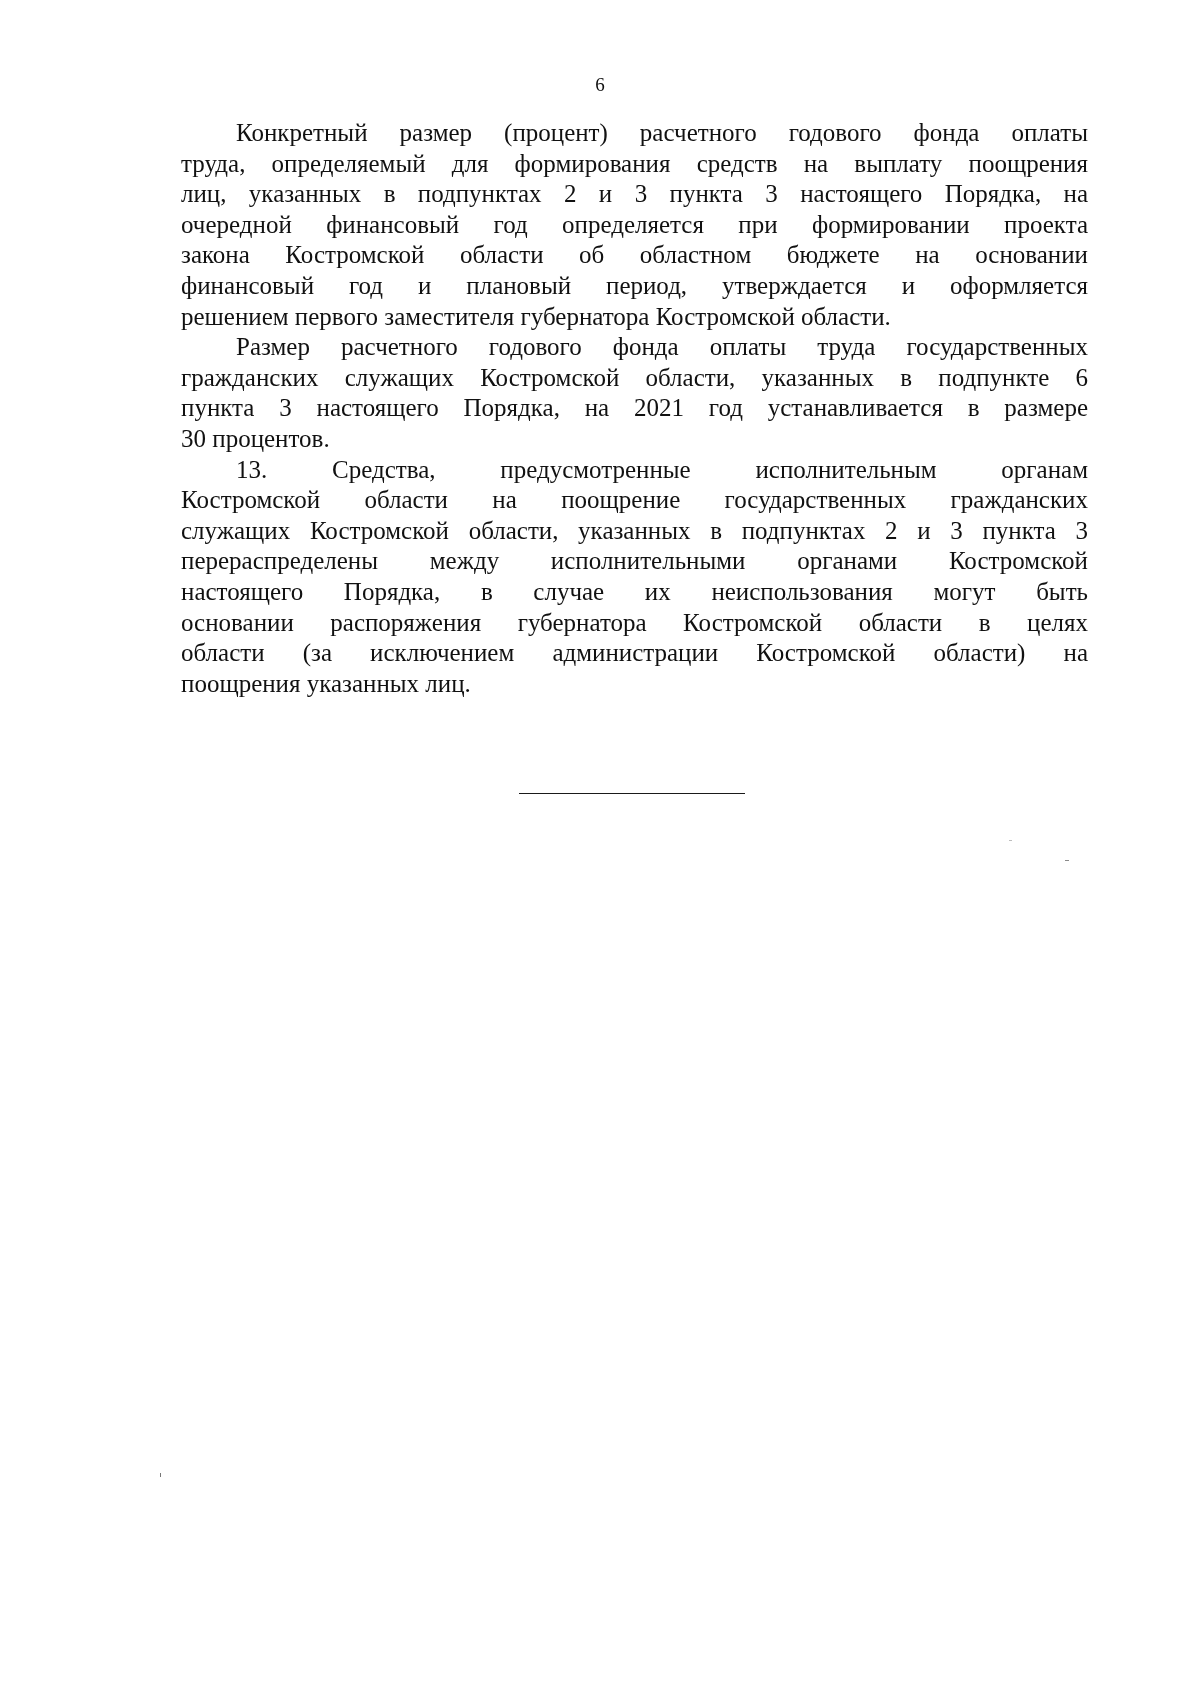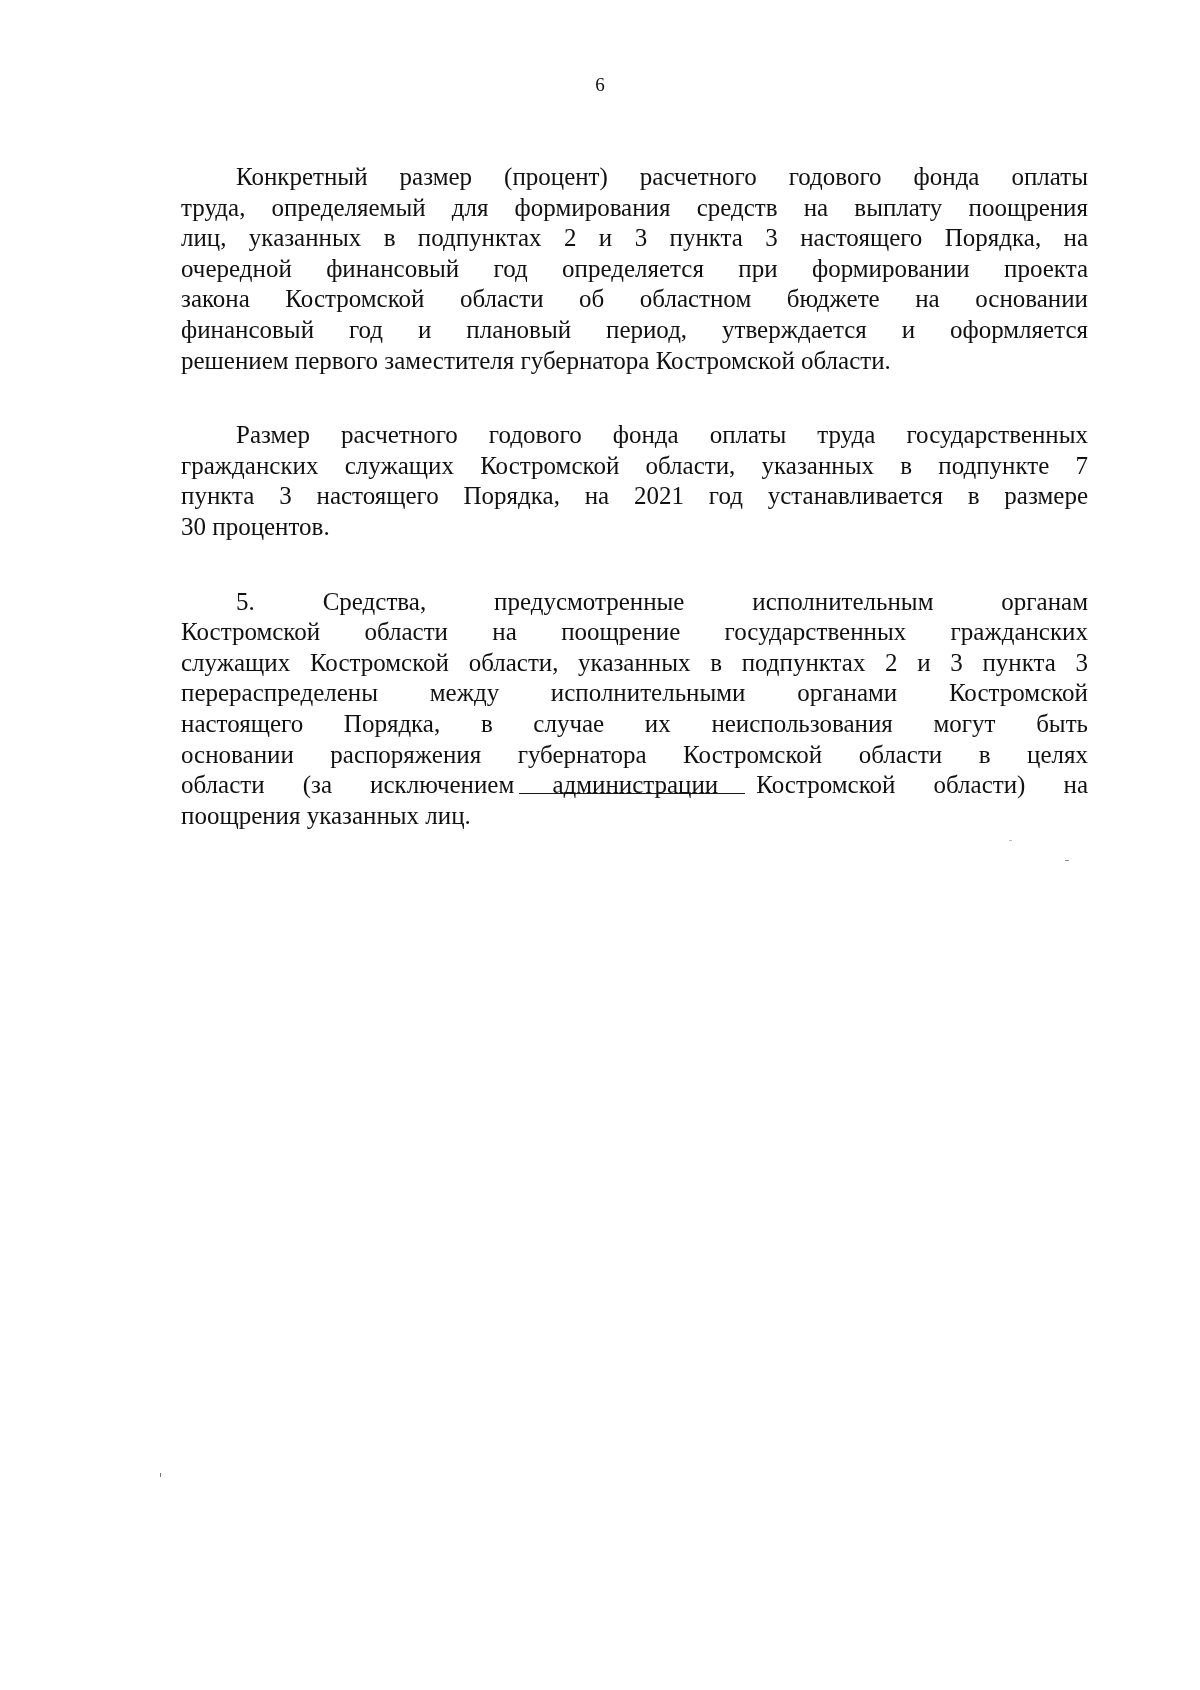--- a/index.html
+++ b/index.html
@@ -44,21 +44,20 @@
   .line {
     display: block;
     height: 30.6px;
     line-height: 30.6px;
     white-space: nowrap;
     text-align: justify;
     text-align-last: justify;
   }
   .line.first {
     padding-left: 55px;
-    margin-top: 44px;
   }
   .line.last {
     text-align-last: left;
   }
   .separator {
     position: absolute;
     left: 519px;
     top: 793px;
     width: 226px;
     height: 0;
@@ -83,27 +82,27 @@
       <span class="line">труда, определяемый для формирования средств на выплату поощрения</span>
       <span class="line">лиц, указанных в подпунктах 2 и 3 пункта 3 настоящего Порядка, на</span>
       <span class="line">очередной финансовый год определяется при формировании проекта</span>
       <span class="line">закона Костромской области об областном бюджете на основании</span>
       <span class="line">финансовый год и плановый период, утверждается и оформляется</span>
       <span class="line last">решением первого заместителя губернатора Костромской области.</span>
     </div>
 
     <div class="paragraph">
       <span class="line first">Размер расчетного годового фонда оплаты труда государственных</span>
-      <span class="line">гражданских служащих Костромской области, указанных в подпункте 7</span>
+      <span class="line">гражданских служащих Костромской области, указанных в подпункте 6</span>
       <span class="line">пункта 3 настоящего Порядка, на 2021 год устанавливается в размере</span>
       <span class="line last">30 процентов.</span>
     </div>
 
     <div class="paragraph">
-      <span class="line first">5. Средства, предусмотренные исполнительным органам</span>
+      <span class="line first">13. Средства, предусмотренные исполнительным органам</span>
       <span class="line">Костромской области на поощрение государственных гражданских</span>
       <span class="line">служащих Костромской области, указанных в подпунктах 2 и 3 пункта 3</span>
       <span class="line">перераспределены между исполнительными органами Костромской</span>
       <span class="line">настоящего Порядка, в случае их неиспользования могут быть</span>
       <span class="line">основании распоряжения губернатора Костромской области в целях</span>
       <span class="line">области (за исключением администрации Костромской области) на</span>
       <span class="line last">поощрения указанных лиц.</span>
     </div>
 
   </div>

